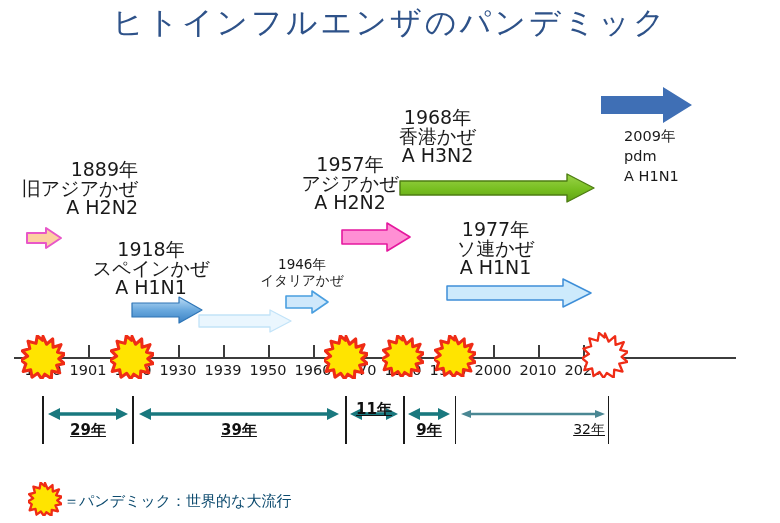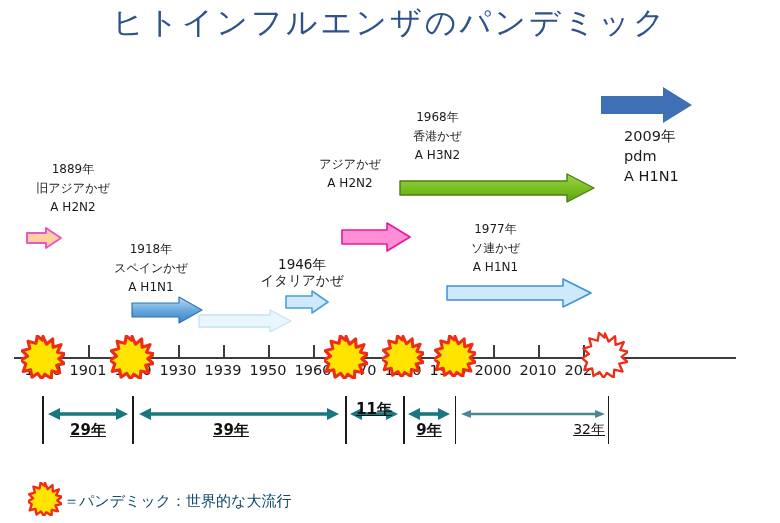--- a/index.html
+++ b/index.html
@@ -22,21 +22,21 @@
     color:#2e5289;
     font-family:"DejaVu Sans",sans-serif;
     white-space:nowrap;
   }
 
   
   .evt{
     position:absolute;
     text-align:center;
     color:#1a1a1a;
-    font-size:12px;
+    font-size:19px;
     line-height:19px;
     font-family:"DejaVu Sans","Liberation Sans",sans-serif;
     white-space:nowrap;
   }
   .evt .ln{display:block;}
   .evt.small{font-size:13.5px;line-height:16px;}
   .evt.left{text-align:left;}
 
   
   .arrow{position:absolute;}
@@ -93,38 +93,39 @@
     margin-left:2px;
   }
 </style>
 </head>
 <body>
 
 <div id="stage">
 
   <div class="title">ヒトインフルエンザのパンデミック</div>
 
-  <div class="evt" style="left:8px;top:160px;width:130px;">
+  <div class="evt" style="left:8px;top:160px;width:130px;text-align:right;">
     <span class="ln">1889年</span>
     <span class="ln">旧アジアかぜ</span>
     <span class="ln">A H2N2</span>
   </div>
 
   <div class="evt" style="left:86px;top:240px;width:130px;">
     <span class="ln">1918年</span>
     <span class="ln">スペインかぜ</span>
     <span class="ln">A H1N1</span>
   </div>
 
   <div class="evt small" style="left:247px;top:256px;width:110px;">
     <span class="ln">1946年</span>
     <span class="ln">イタリアかぜ</span>
   </div>
 
   <div class="evt" style="left:280px;top:155px;width:140px;">
+    <span class="ln">1957年</span>
     <span class="ln">アジアかぜ</span>
     <span class="ln">A H2N2</span>
   </div>
 
   <div class="evt" style="left:375px;top:108px;width:125px;">
     <span class="ln">1968年</span>
     <span class="ln">香港かぜ</span>
     <span class="ln">A H3N2</span>
   </div>
 
@@ -279,21 +280,21 @@
   </div>
   <div class="intlabel" style="left:48px;top:421px;width:80px;">29年</div>
 
   <div class="interval" style="left:139px;top:405px;">
     <svg width="200" height="18" viewBox="0 0 200 18">
       <line x1="9" y1="9" x2="191" y2="9" stroke="#19787e" stroke-width="3.6"></line>
       <polygon points="0,9 12,3 12,15" fill="#19787e"></polygon>
       <polygon points="200,9 188,3 188,15" fill="#19787e"></polygon>
     </svg>
   </div>
-  <div class="intlabel" style="left:131px;top:421px;width:200px;">39年</div>
+  <div class="intlabel" style="left:139px;top:421px;width:200px;">39年</div>
 
   <div class="interval" style="left:350px;top:405px;">
     <svg width="48" height="18" viewBox="0 0 48 18">
       <line x1="9" y1="9" x2="39" y2="9" stroke="#19787e" stroke-width="3.6"></line>
       <polygon points="0,9 12,3 12,15" fill="#19787e"></polygon>
       <polygon points="48,9 36,3 36,15" fill="#19787e"></polygon>
     </svg>
   </div>
   <div class="intlabel" style="left:350px;top:400px;width:48px;">11年</div>
 

